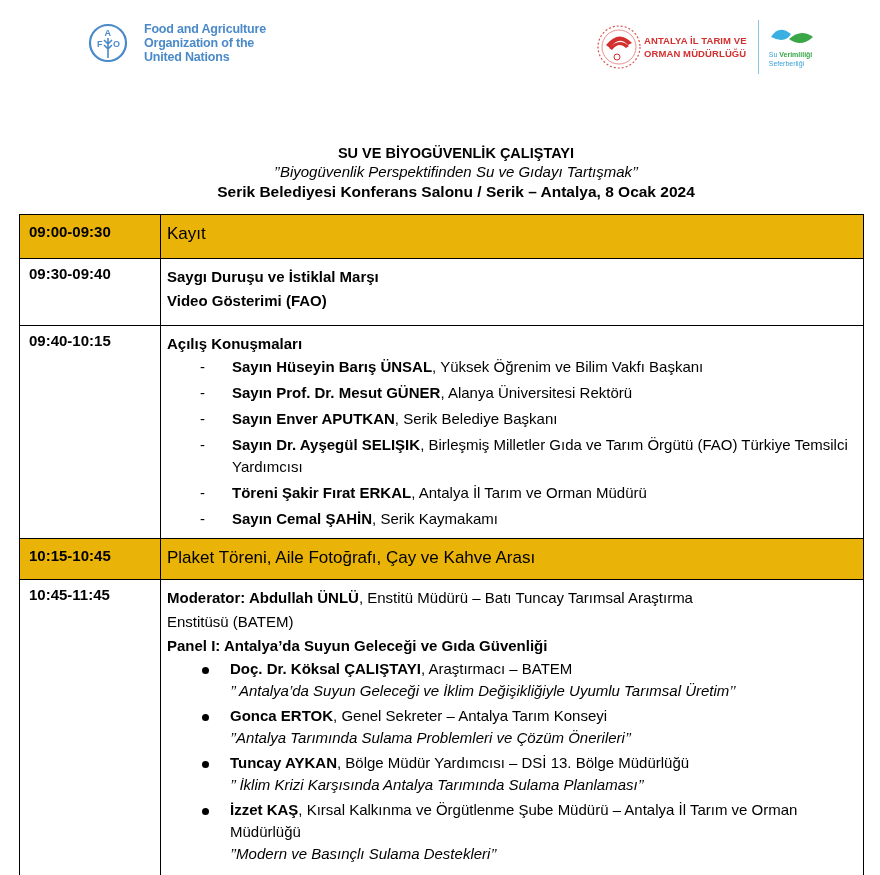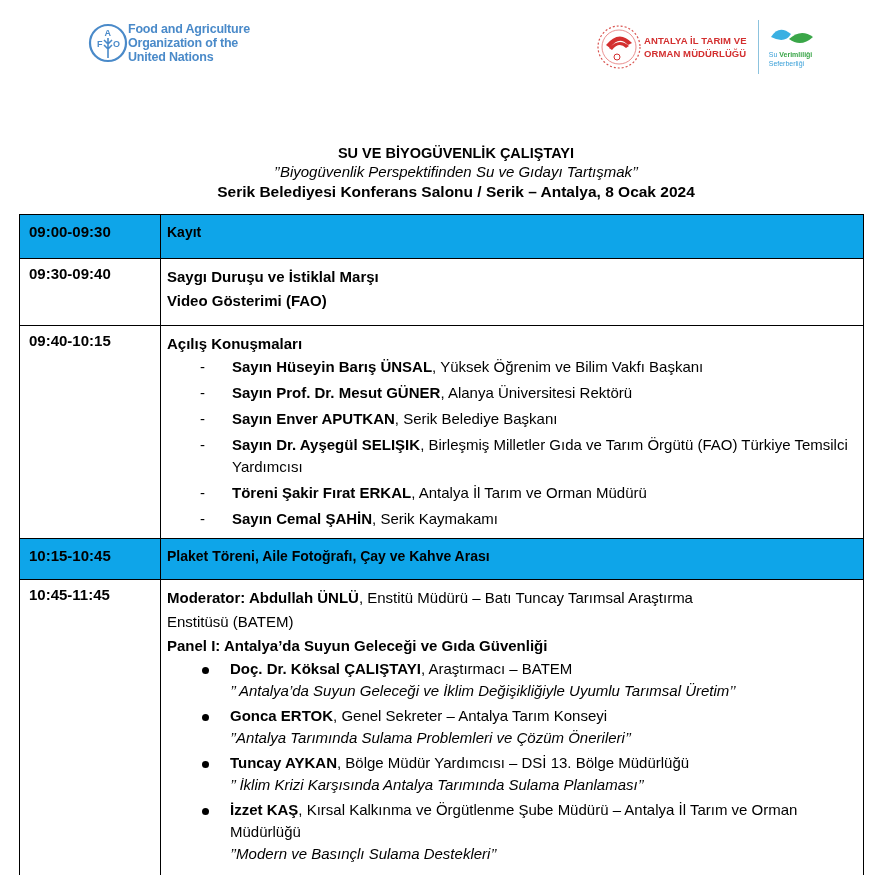--- a/index.html
+++ b/index.html
@@ -4,21 +4,21 @@
 <style>
   html, body { margin: 0; padding: 0; background: #ffffff; }
   body {
     width: 880px; height: 875px; overflow: hidden; position: relative;
     font-family: "Liberation Sans", "DejaVu Sans", sans-serif;
     color: #000;
   }
   
   .fao-logo { position: absolute; left: 88px; top: 20px; display: flex; align-items: center; }
   .fao-emblem { width: 40px; height: 46px; }
-  .fao-text { margin-left: 0; color: #4a8ac9; font-weight: bold; font-size: 12.5px; line-height: 14px; letter-spacing: -0.2px; }
+  .fao-text { margin-left: 16px; color: #4a8ac9; font-weight: bold; font-size: 12.5px; line-height: 14px; letter-spacing: -0.2px; }
   .right-logos { position: absolute; left: 596px; top: 20px; display: flex; align-items: center; }
   .ministry-emblem { width: 46px; height: 52px; }
   .ministry-text { margin-left: 2px; color: #d32f2f; font-weight: bold; font-size: 9.5px; line-height: 13px; letter-spacing: 0.1px; }
   .logo-divider { width: 1px; height: 54px; background: #8cc3de; margin-left: 11px; }
   .su-logo { margin-left: 10px; display: flex; flex-direction: column; align-items: flex-start; }
   .su-emblem { width: 46px; height: 22px; }
   .su-text { font-size: 7px; line-height: 9px; color: #3aa0d8; margin-top: 2px; }
   .su-text b { color: #3aa648; }
   
   .doc-header { position: absolute; left: 16px; width: 880px; text-align: center; top: 144px; }
@@ -27,25 +27,25 @@
   .doc-venue { font-weight: bold; font-size: 15.5px; line-height: 20px; }
   
   .program-table {
     position: absolute; left: 19px; top: 214px; width: 845px;
     border-collapse: collapse; table-layout: fixed;
   }
   .program-table td {
     border: 1px solid #000; vertical-align: top; padding: 0;
   }
   .program-table col.c-time { width: 141px; }
-  .program-table tr.hl td { background: #0ea5e9; }
+  .program-table tr.hl td { background: #eab308; }
   .time-cell { font-weight: bold; font-size: 15px; padding: 6px 0 0 9px !important; }
   .content-cell { padding: 6px 6px 0 6px !important; font-size: 15px; }
   .row-kayit td { height: 34px; }
-  .row-kayit .content-cell, .row-plaket .content-cell { font-weight: bold; font-size: 14px; padding-top: 9px !important; }
+  .row-kayit .content-cell, .row-plaket .content-cell { font-weight: normal; font-size: 17px; padding-top: 9px !important; }
   .row-kayit .time-cell, .row-plaket .time-cell { padding-top: 8px !important; }
   .row-plaket td { height: 31px; }
   .row-saygi td { height: 60px; }
   .row-acilis td { height: 206px; }
   .row-panel td { height: 320px; border-bottom: none; }
   .line { line-height: 24px; }
   .b { font-weight: bold; }
   .dash-list, .bullet-list { margin: 0; padding: 0; list-style: none; }
   .dash-item { position: relative; padding-left: 65px; line-height: 22px; margin-bottom: 4px; }
   .dash-mark { position: absolute; left: 33px; top: 0; }

